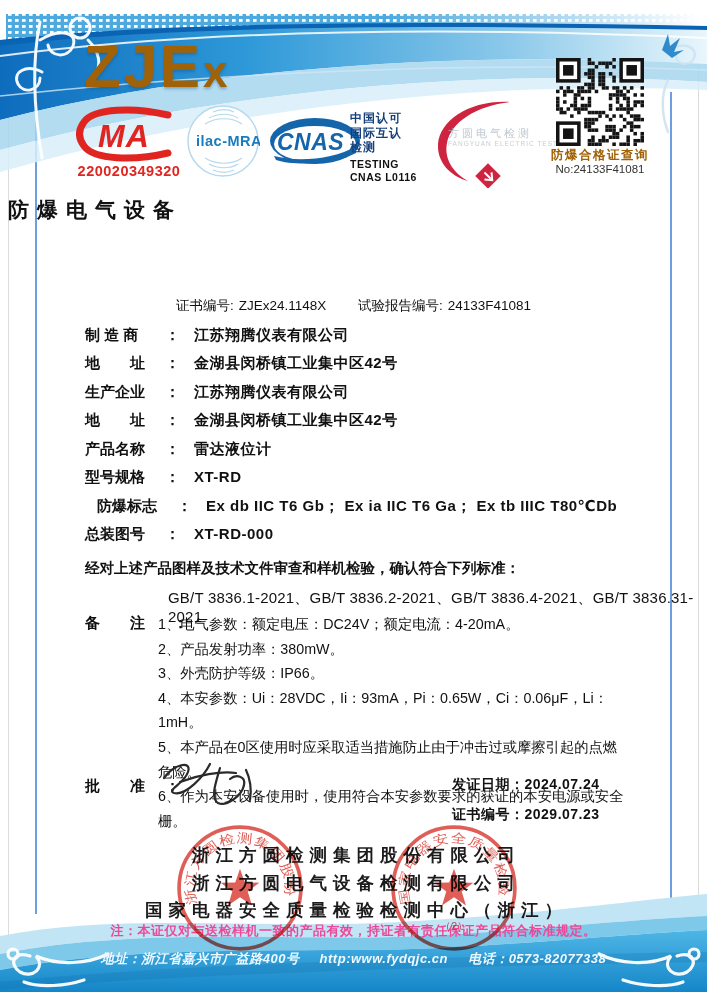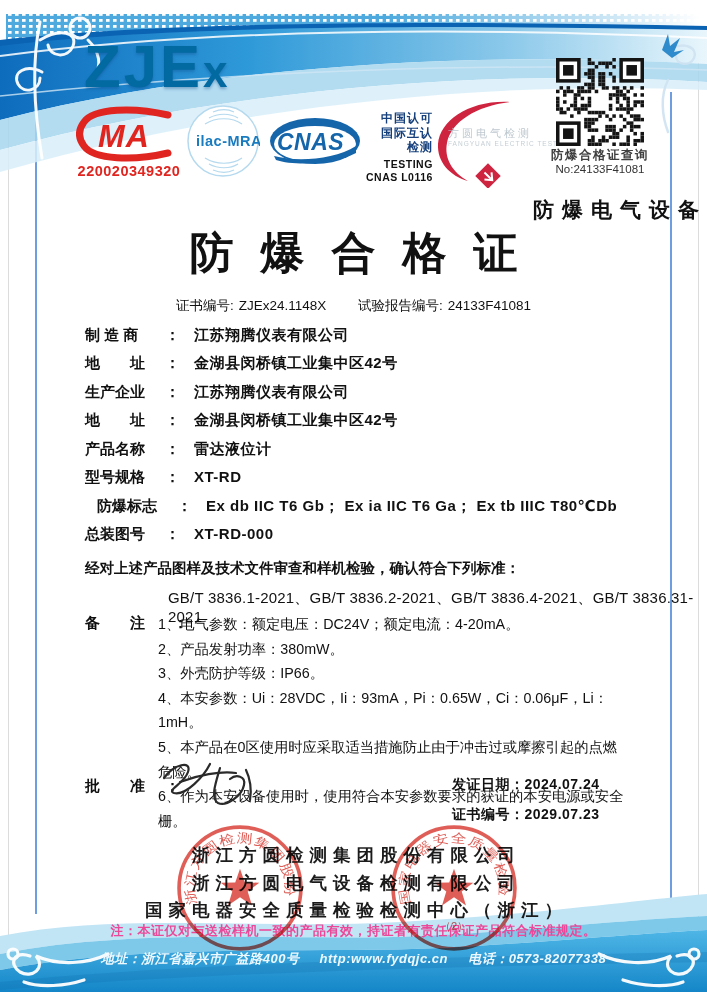--- a/index.html
+++ b/index.html
@@ -1,39 +1,39 @@
 <!DOCTYPE html>
 <html><head>
 <meta charset="utf-8">
 <style>
   html,body{margin:0;padding:0;background:#f4f4f4;}
   .cert{position:relative;width:707px;height:1000px;background:#ffffff;overflow:hidden;
         font-family:"Liberation Sans","DejaVu Sans",sans-serif;color:#111;
         box-shadow:0 0 4px rgba(0,0,0,.2);}
   .abs{position:absolute;}
   
-  .logo-text{position:absolute;left:84px;top:32px;color:#0369a1;font-weight:800;
+  .logo-text{position:absolute;left:84px;top:32px;color:#a16207;font-weight:800;
              font-size:60px;line-height:70px;letter-spacing:3px;
              text-shadow:0 2px 3px rgba(10,70,130,.35);}
   .logo-text .lx{font-size:44px;}
   .cma-num{position:absolute;left:66px;top:163px;width:126px;text-align:center;
            color:#e02520;font-weight:bold;font-size:14.5px;letter-spacing:.5px;}
-  .cnas-lines{position:absolute;left:366px;top:111px;font-size:12px;line-height:14.5px;
-              color:#16407c;font-weight:bold;letter-spacing:1px;text-align:right;}
+  .cnas-lines{position:absolute;left:350px;top:111px;font-size:12px;line-height:14.5px;
+              color:#16407c;font-weight:bold;letter-spacing:1px;}
   .cnas-sub{margin-top:3px;color:#111;font-size:10.5px;font-weight:800;letter-spacing:.5px;line-height:13px;}
   .fy-cn{position:absolute;left:448px;top:126px;font-size:11px;letter-spacing:3px;color:#aebbc4;opacity:.8;}
   .fy-en{position:absolute;left:448px;top:140px;font-size:6.5px;letter-spacing:1px;color:#b6c2ca;opacity:.8;}
   .qr-cap1{position:absolute;left:538px;top:147px;width:124px;text-align:center;
-           font-size:12.5px;font-weight:bold;letter-spacing:1.5px;color:#404040;}
+           font-size:12.5px;font-weight:bold;letter-spacing:1.5px;color:#a16207;}
   .qr-cap2{position:absolute;left:538px;top:163px;width:124px;text-align:center;
            font-size:11.5px;color:#333;}
   .vline{position:absolute;top:92px;height:822px;width:2px;background:#4a86d8;opacity:.8;}
   .edge{position:absolute;width:1px;background:#dcdcdc;top:25px;height:950px;}
   
-  .category{position:absolute;top:196px;left:0;width:100%;text-align:right;
+  .category{position:absolute;top:196px;left:0;width:100%;text-align:left;
             font-size:21px;font-weight:bold;letter-spacing:8px;padding-left:8px;box-sizing:border-box;}
   .main-title{position:absolute;top:224px;left:0;width:100%;text-align:center;
               font-size:44px;font-weight:bold;letter-spacing:27px;padding-left:27px;box-sizing:border-box;}
   .certline{position:absolute;top:297px;left:0;width:100%;text-align:center;
             font-size:13.5px;font-weight:normal;}
   .certline .gap{display:inline-block;width:24px;}
   .certline .sp{display:inline-block;width:5px;}
   
   .frow{position:absolute;left:85px;display:flex;align-items:baseline;font-size:15px;}
   .flabel{display:inline-block;width:78px;font-weight:bold;white-space:pre;}
@@ -356,21 +356,20 @@
       <rect x="66.5" y="3.5" width="17.5" height="17.5" fill="#fff"></rect>
       <rect x="70" y="7" width="10.5" height="10.5" fill="#141414"></rect>
       <rect x="0" y="63" width="24.5" height="24.5" fill="#141414"></rect>
       <rect x="3.5" y="66.5" width="17.5" height="17.5" fill="#fff"></rect>
       <rect x="7" y="70" width="10.5" height="10.5" fill="#141414"></rect>
     </svg>
   <div class="qr-cap1" style="z-index:2">防爆合格证查询</div>
   <div class="qr-cap2" style="z-index:2">No:24133F41081</div>
 
   <div class="category">防爆电气设备</div>
-  <div class="main-title">防爆合格证</div>
   <div class="certline">
     <span>证书编号:</span><span class="sp"></span><span>ZJEx24.1148X</span>
     <span class="gap"></span>
     <span>试验报告编号:</span><span class="sp"></span><span>24133F41081</span>
   </div>
 
   <div class="frow" style="top:326px;">
       <span class="flabel">制 造 商</span>
       <span class="fcolon">：</span>
       <span class="fvalue">江苏翔腾仪表有限公司</span>

